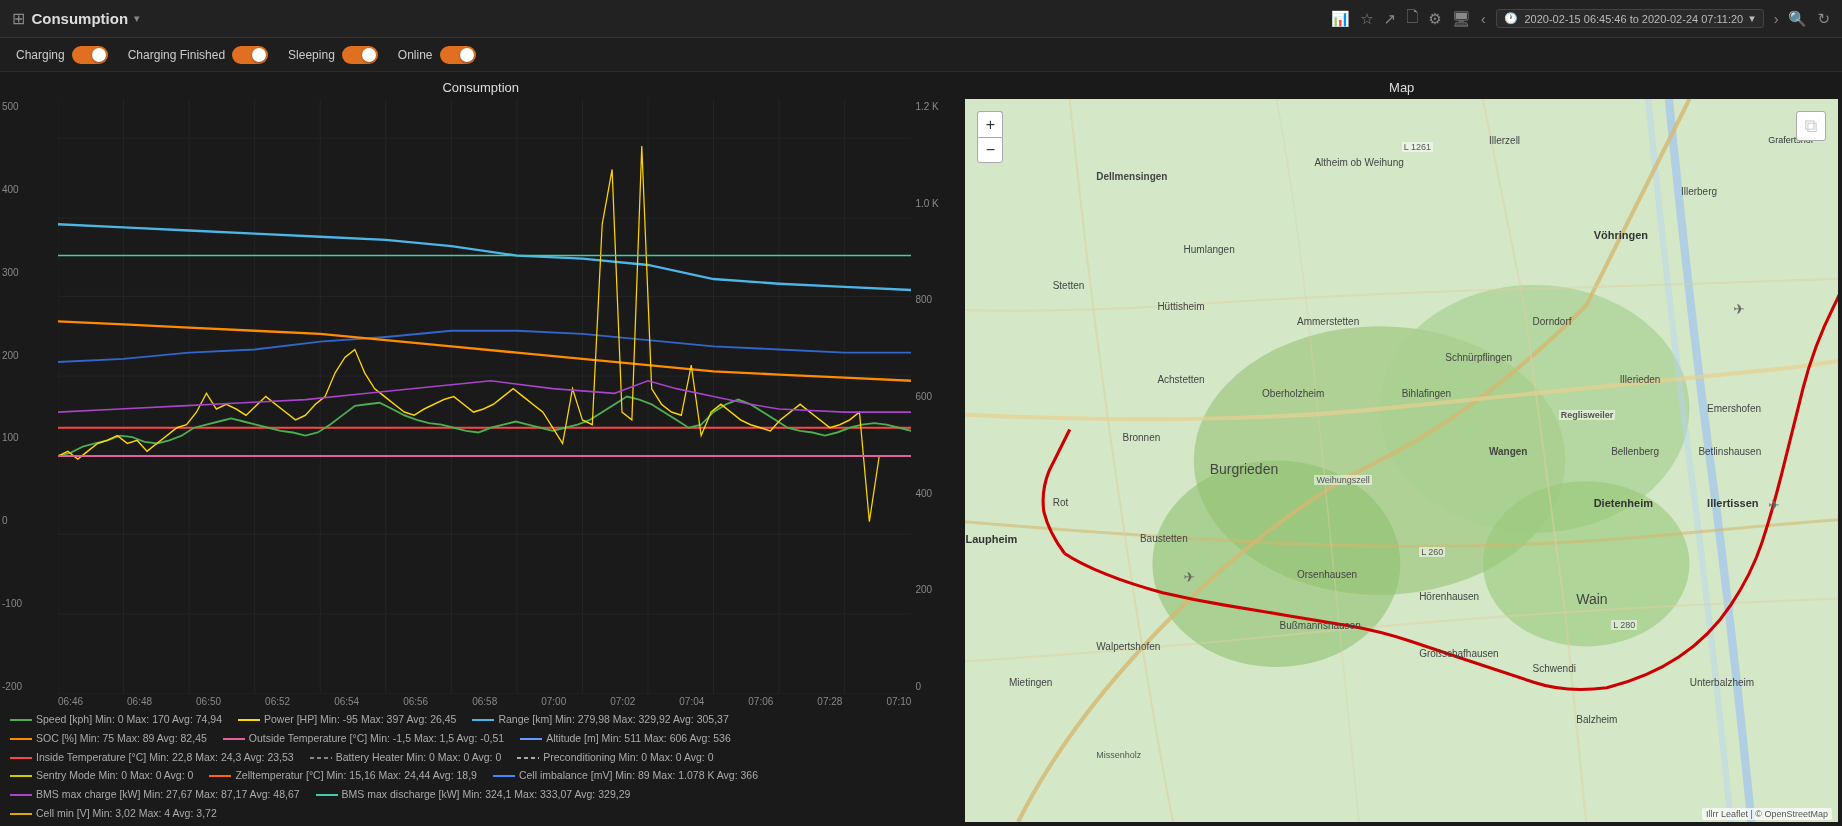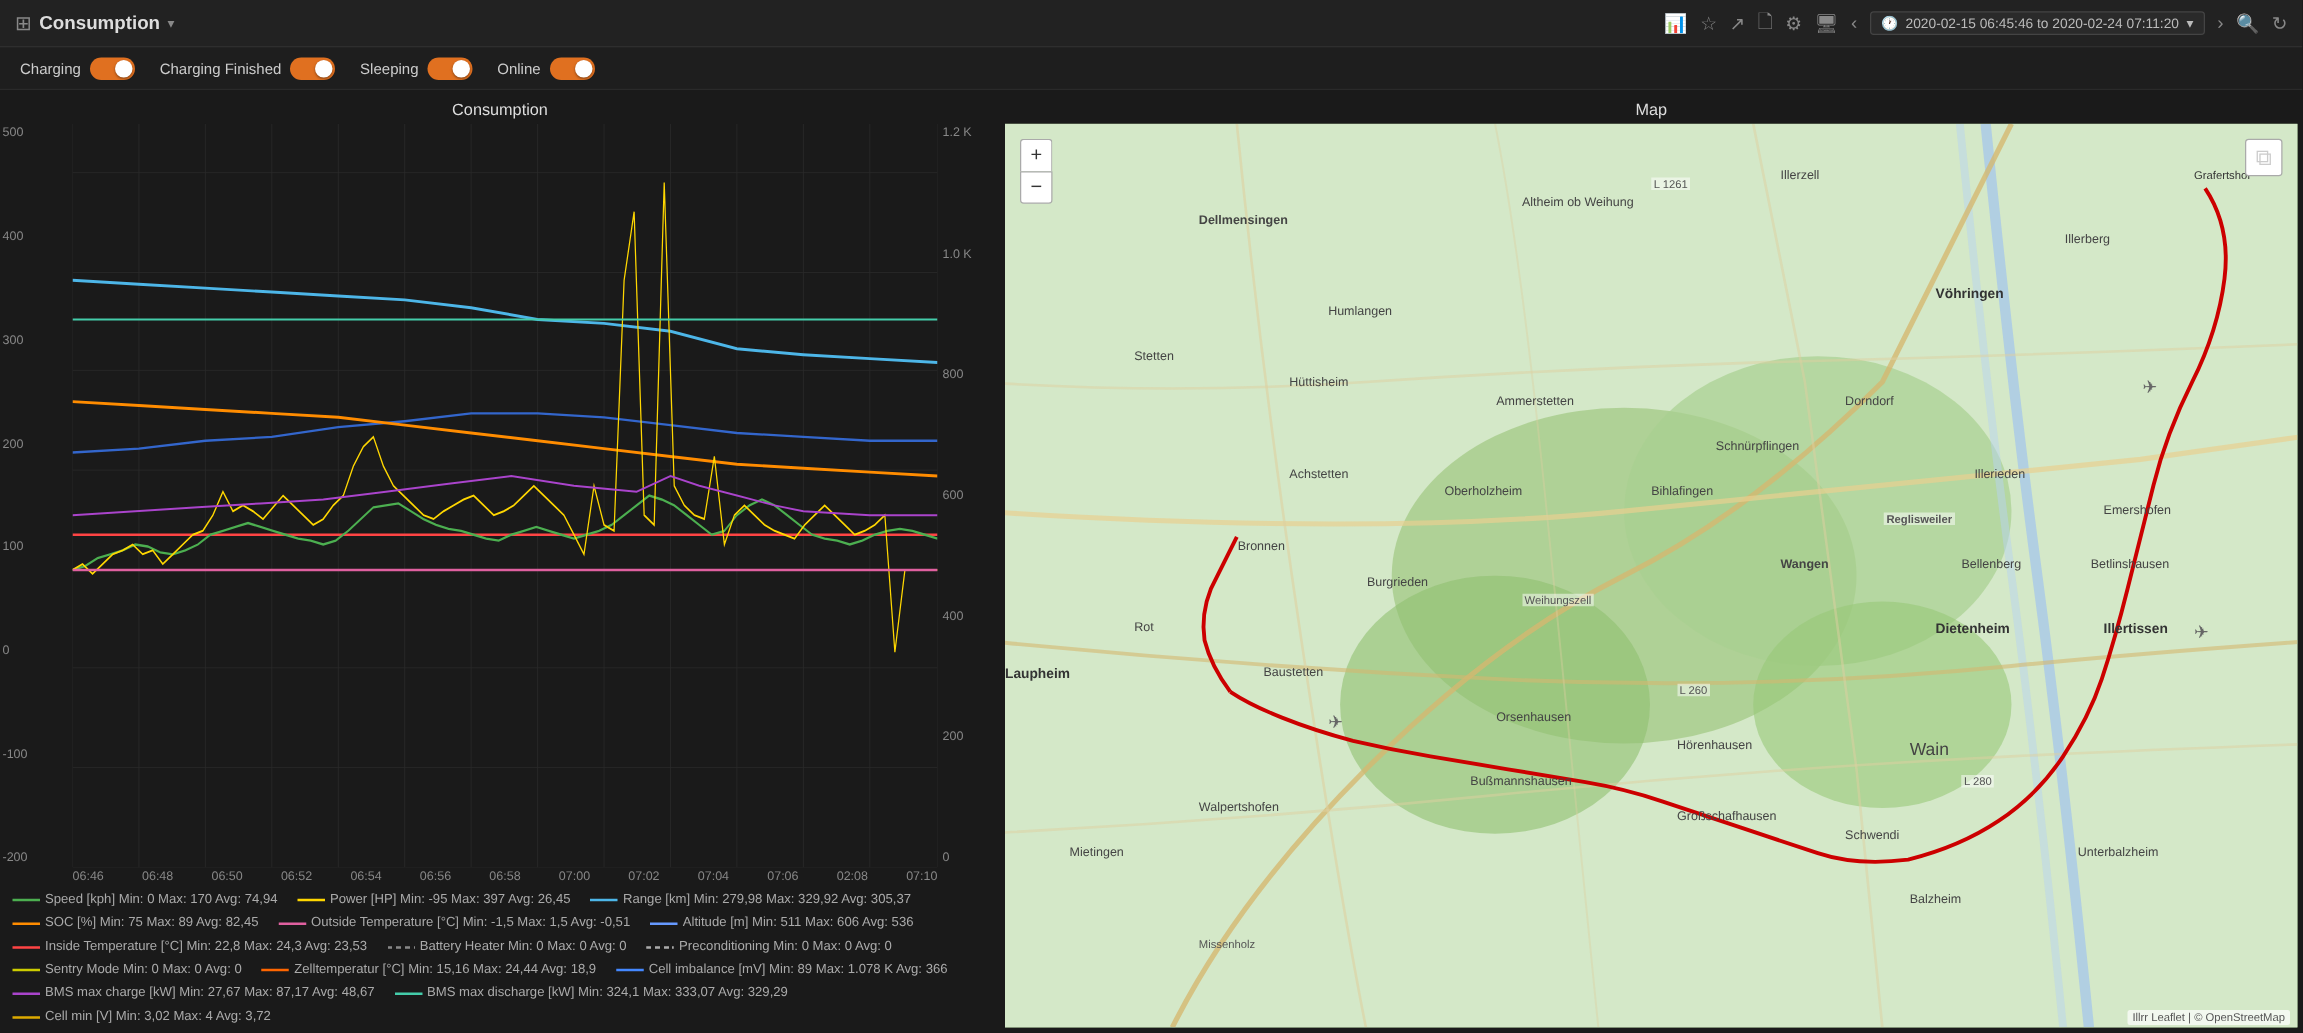--- a/index.html
+++ b/index.html
@@ -381,33 +381,33 @@
           <polyline fill="none" stroke="#ffd700" stroke-width="1" points="0,228 8,225 16,230 24,225 32,220 40,218 48,215 56,220 64,218 72,225 80,220 88,215 96,210 104,208 112,200 120,188 128,198 136,195 144,198 152,202 160,196 168,190 176,195 184,200 192,205 200,202 208,195 216,190 224,175 232,165 240,160 248,175 256,185 264,190 272,195 280,200 288,202 296,198 304,195 312,192 320,190 328,195 336,200 344,198 352,195 360,190 368,185 376,190 384,195 392,200 400,210 408,220 416,185 424,205 432,208 440,80 448,45 456,200 464,205 472,30 480,185 488,195 496,200 504,202 512,170 520,215 528,200 536,195 544,200 552,205 560,208 568,210 576,212 584,205 592,200 600,195 608,200 616,205 624,210 632,208 640,205 648,200 656,270 664,228 672,228 680,228 690,228"></polyline>
 
           <polyline fill="none" stroke="#e060a0" stroke-width="1.2" points="0,228 53,228 106,228 159,228 212,228 265,228 318,228 371,228 424,228 477,228 530,228 583,228 636,228 690,228"></polyline>
 
           <polyline fill="none" stroke="#aa44cc" stroke-width="1" points="0,200 50,198 100,196 150,194 200,192 250,188 300,184 350,180 400,185 450,188 477,180 500,185 530,190 560,195 583,198 636,200 690,200"></polyline>
 
           <polyline fill="none" stroke="#44ccaa" stroke-width="1" points="0,100 53,100 106,100 159,100 212,100 265,100 318,100 371,100 424,100 477,100 530,100 583,100 636,100 690,100"></polyline>
         </svg>
       </div>
 
-      <div style="display:flex; justify-content:space-between; padding:0 50px 0 58px; margin-top:-18px;">
+      <div style="display:flex; justify-content:flex-start; padding:0 50px 0 58px; margin-top:-18px;gap:44px;">
         <span class="x-tick">06:46</span>
         <span class="x-tick">06:48</span>
         <span class="x-tick">06:50</span>
         <span class="x-tick">06:52</span>
         <span class="x-tick">06:54</span>
         <span class="x-tick">06:56</span>
         <span class="x-tick">06:58</span>
         <span class="x-tick">07:00</span>
         <span class="x-tick">07:02</span>
         <span class="x-tick">07:04</span>
         <span class="x-tick">07:06</span>
-        <span class="x-tick">02:08</span>
+        <span class="x-tick">07:28</span>
         <span class="x-tick">07:10</span>
       </div>
     </div>
 
     <div class="chart-legend">
       <div class="legend-row">
         <div class="legend-item">
           <div class="legend-color" style="background:#4caf50;height:2px;"></div>
           <span>Speed [kph]  Min: 0  Max: 170  Avg: 74,94</span>
         </div>
@@ -538,21 +538,21 @@
           <span style="position:absolute; top:30%; left:38%; font-size:10px; color:#444;">Ammerstetten</span>
           <span style="position:absolute; top:38%; left:22%; font-size:10px; color:#444;">Achstetten</span>
           <span style="position:absolute; top:40%; left:34%; font-size:10px; color:#444;">Oberholzheim</span>
           <span style="position:absolute; top:40%; left:50%; font-size:10px; color:#444;">Bihlafingen</span>
           <span style="position:absolute; top:48%; left:60%; font-size:10px; color:#444;font-weight:bold;">Wangen</span>
           <span style="position:absolute; top:48%; left:74%; font-size:10px; color:#444;">Bellenberg</span>
           <span style="position:absolute; top:48%; left:84%; font-size:10px; color:#444;">Betlinshausen</span>
           <span style="position:absolute; top:55%; left:72%; font-size:11px; color:#333; font-weight:bold;">Dietenheim</span>
           <span style="position:absolute; top:55%; left:85%; font-size:11px; color:#333; font-weight:bold;">Illertissen</span>
           <span style="position:absolute; top:46%; left:18%; font-size:10px; color:#444;">Bronnen</span>
-          <span style="position:absolute; top:50%; left:28%; font-size:10px; color:#444;text-align:center;">Burgrieden</span>
+          <span style="position:absolute; top:50%; left:28%; font-size:14px; color:#444;text-align:center;">Burgrieden</span>
           <span style="position:absolute; top:55%; left:10%; font-size:10px; color:#444;">Rot</span>
           <span style="position:absolute; top:60%; left:20%; font-size:10px; color:#444;">Baustetten</span>
           <span style="position:absolute; top:65%; left:38%; font-size:10px; color:#444;">Orsenhausen</span>
           <span style="position:absolute; top:68%; left:52%; font-size:10px; color:#444;">Hörenhausen</span>
           <span style="position:absolute; top:72%; left:36%; font-size:10px; color:#444;">Bußmannshausen</span>
           <span style="position:absolute; top:76%; left:52%; font-size:10px; color:#444;">Großschafhausen</span>
           <span style="position:absolute; top:68%; left:70%; font-size:14px; color:#444;">Wain</span>
           <span style="position:absolute; top:5%; left:92%; font-size:9px; color:#333;">Grafertshof</span>
           <span style="position:absolute; top:60%; left:0%; font-size:11px; color:#333; font-weight:bold;">Laupheim</span>
           <span style="position:absolute; top:80%; left:5%; font-size:10px; color:#444;">Mietingen</span>

